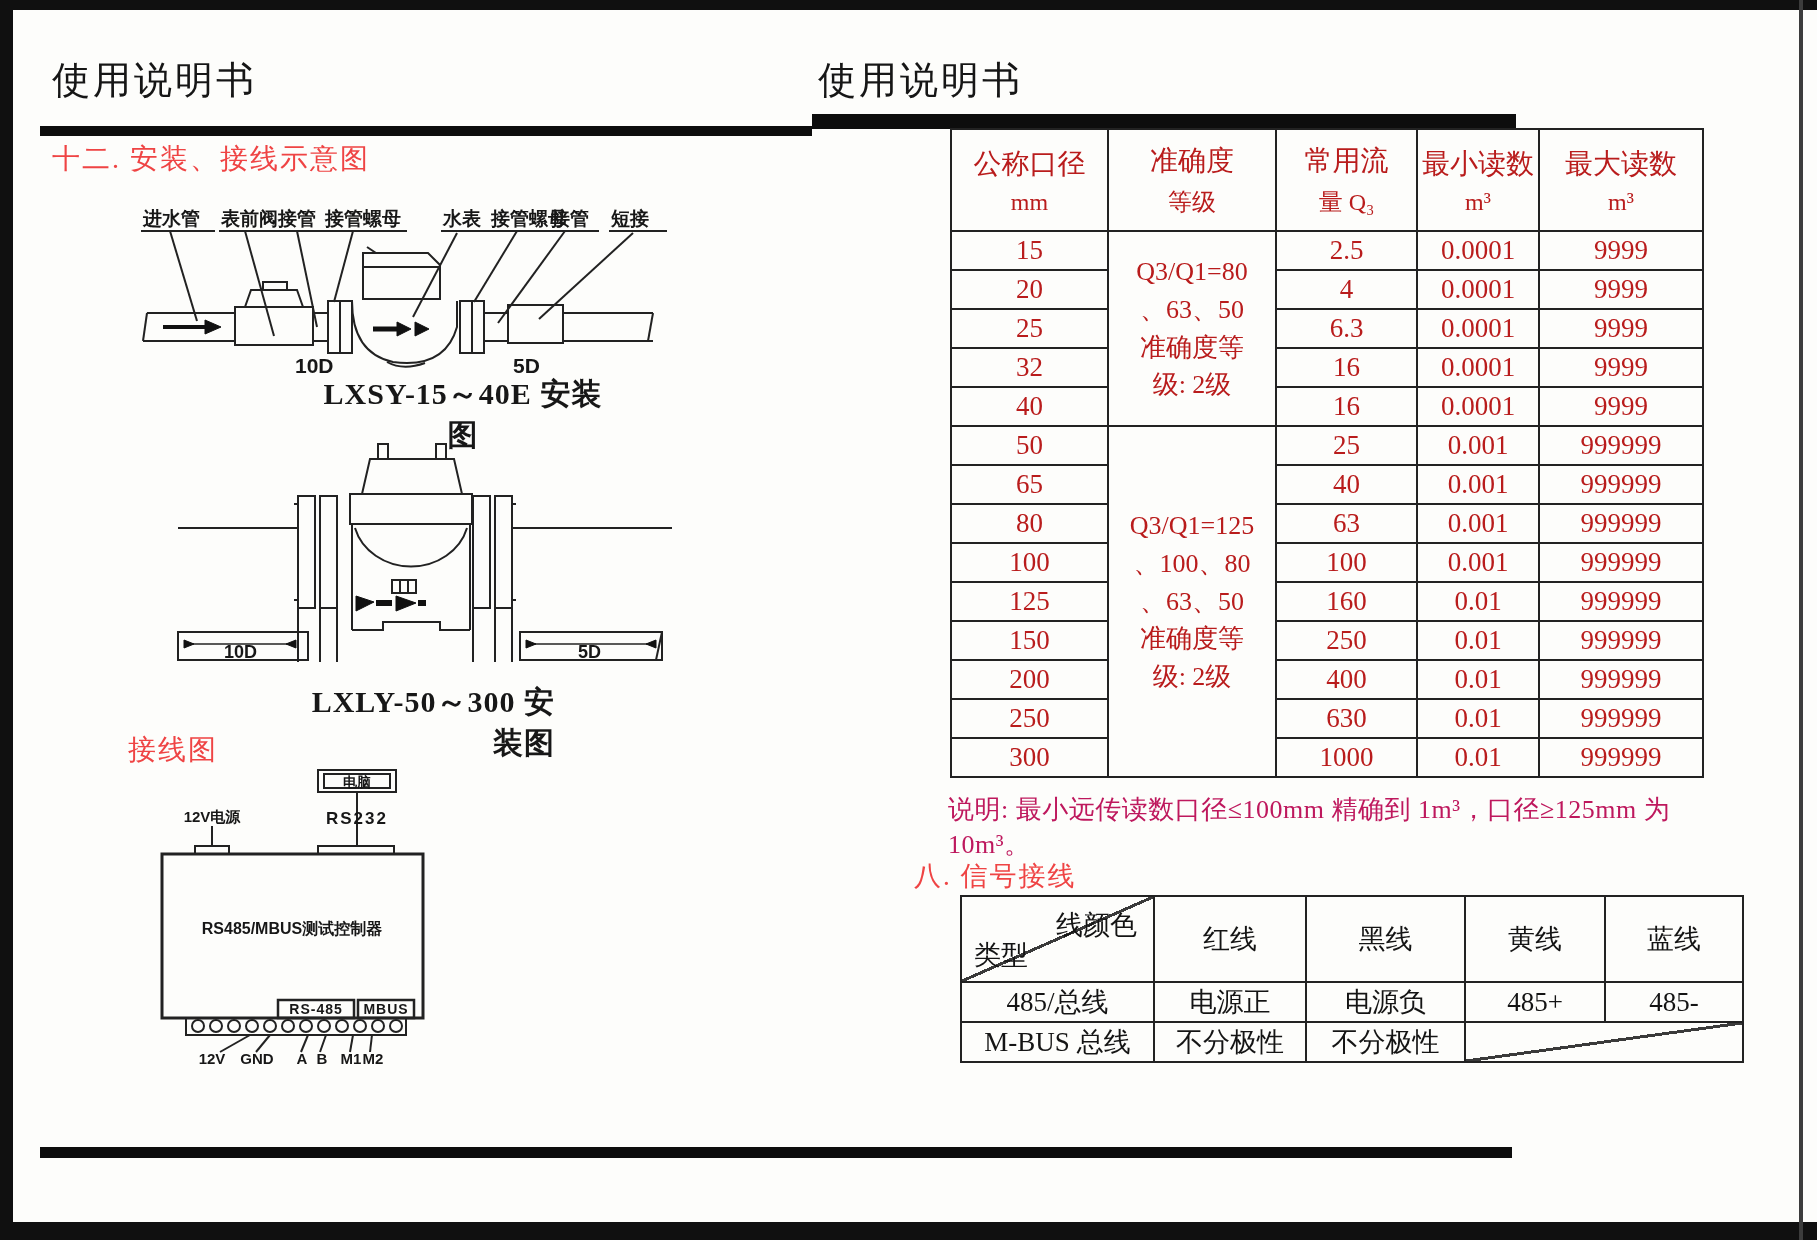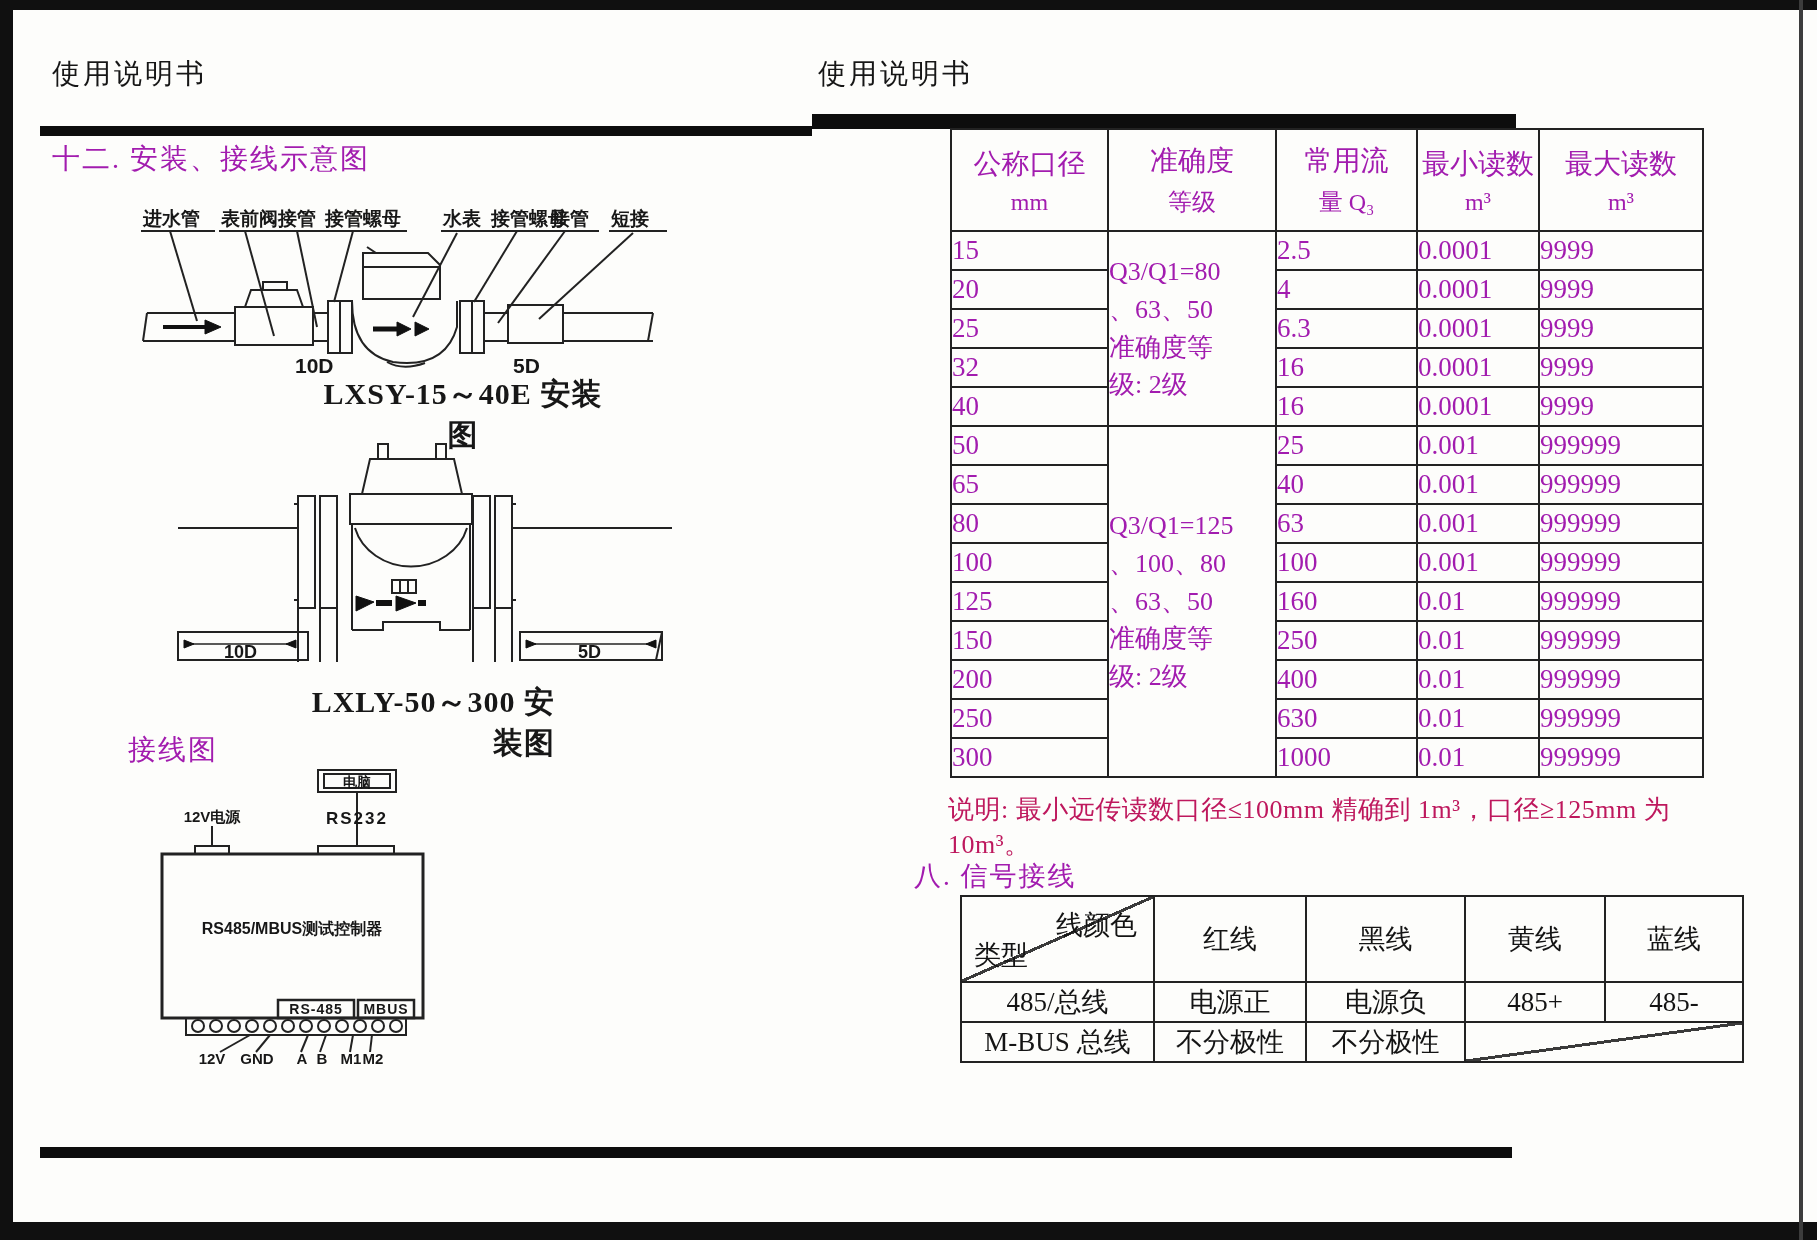--- a/index.html
+++ b/index.html
@@ -5,32 +5,32 @@
   * { margin:0; padding:0; box-sizing:border-box; }
   html,body { background:#ffffff; }
   .page {
     position:relative; width:1817px; height:1240px;
     background:#fdfdfb; overflow:hidden;
     font-family:"Liberation Serif","DejaVu Serif",serif;
     color:#1b1b1b;
   }
   .abs { position:absolute; }
   .frame { position:absolute; background:#101010; }
-  .hdr { position:absolute; font-size:28px; letter-spacing:3px; color:#161616; }
+  .hdr { position:absolute; font-size:38px; letter-spacing:3px; color:#161616; }
   .rule { position:absolute; background:#0d0d0d; }
-  .sec-title { position:absolute; font-size:28px; letter-spacing:2px; color:#a21caf; }
+  .sec-title { position:absolute; font-size:28px; letter-spacing:2px; color:#ef4444; }
   .caption { position:absolute; font-weight:bold; font-size:30px; text-align:center; letter-spacing:1px; color:#171717; }
   svg text { fill:#171717; }
   .dlabel { font-family:"Liberation Sans","DejaVu Sans",sans-serif; font-weight:bold; }
 
   
   table.spec {
     position:absolute; left:950px; top:128px; width:752px;
     border-collapse:collapse; table-layout:fixed;
-    font-size:27px; color:#a21caf;
+    font-size:27px; text-align:center; color:#b91c1c;
   }
   table.spec th, table.spec td { border:2px solid #222; background:transparent; }
   table.spec thead th { height:102px; font-weight:normal; font-size:28px; }
   table.spec thead .sub { font-size:24px; margin-top:6px; }
   table.spec tbody td { height:39px; }
   table.spec td.c-acc { white-space:pre-line; font-size:26px; line-height:1.45; }
 
   
   .note { position:absolute; font-size:26px; letter-spacing:0.5px; color:#be185d; }
 

